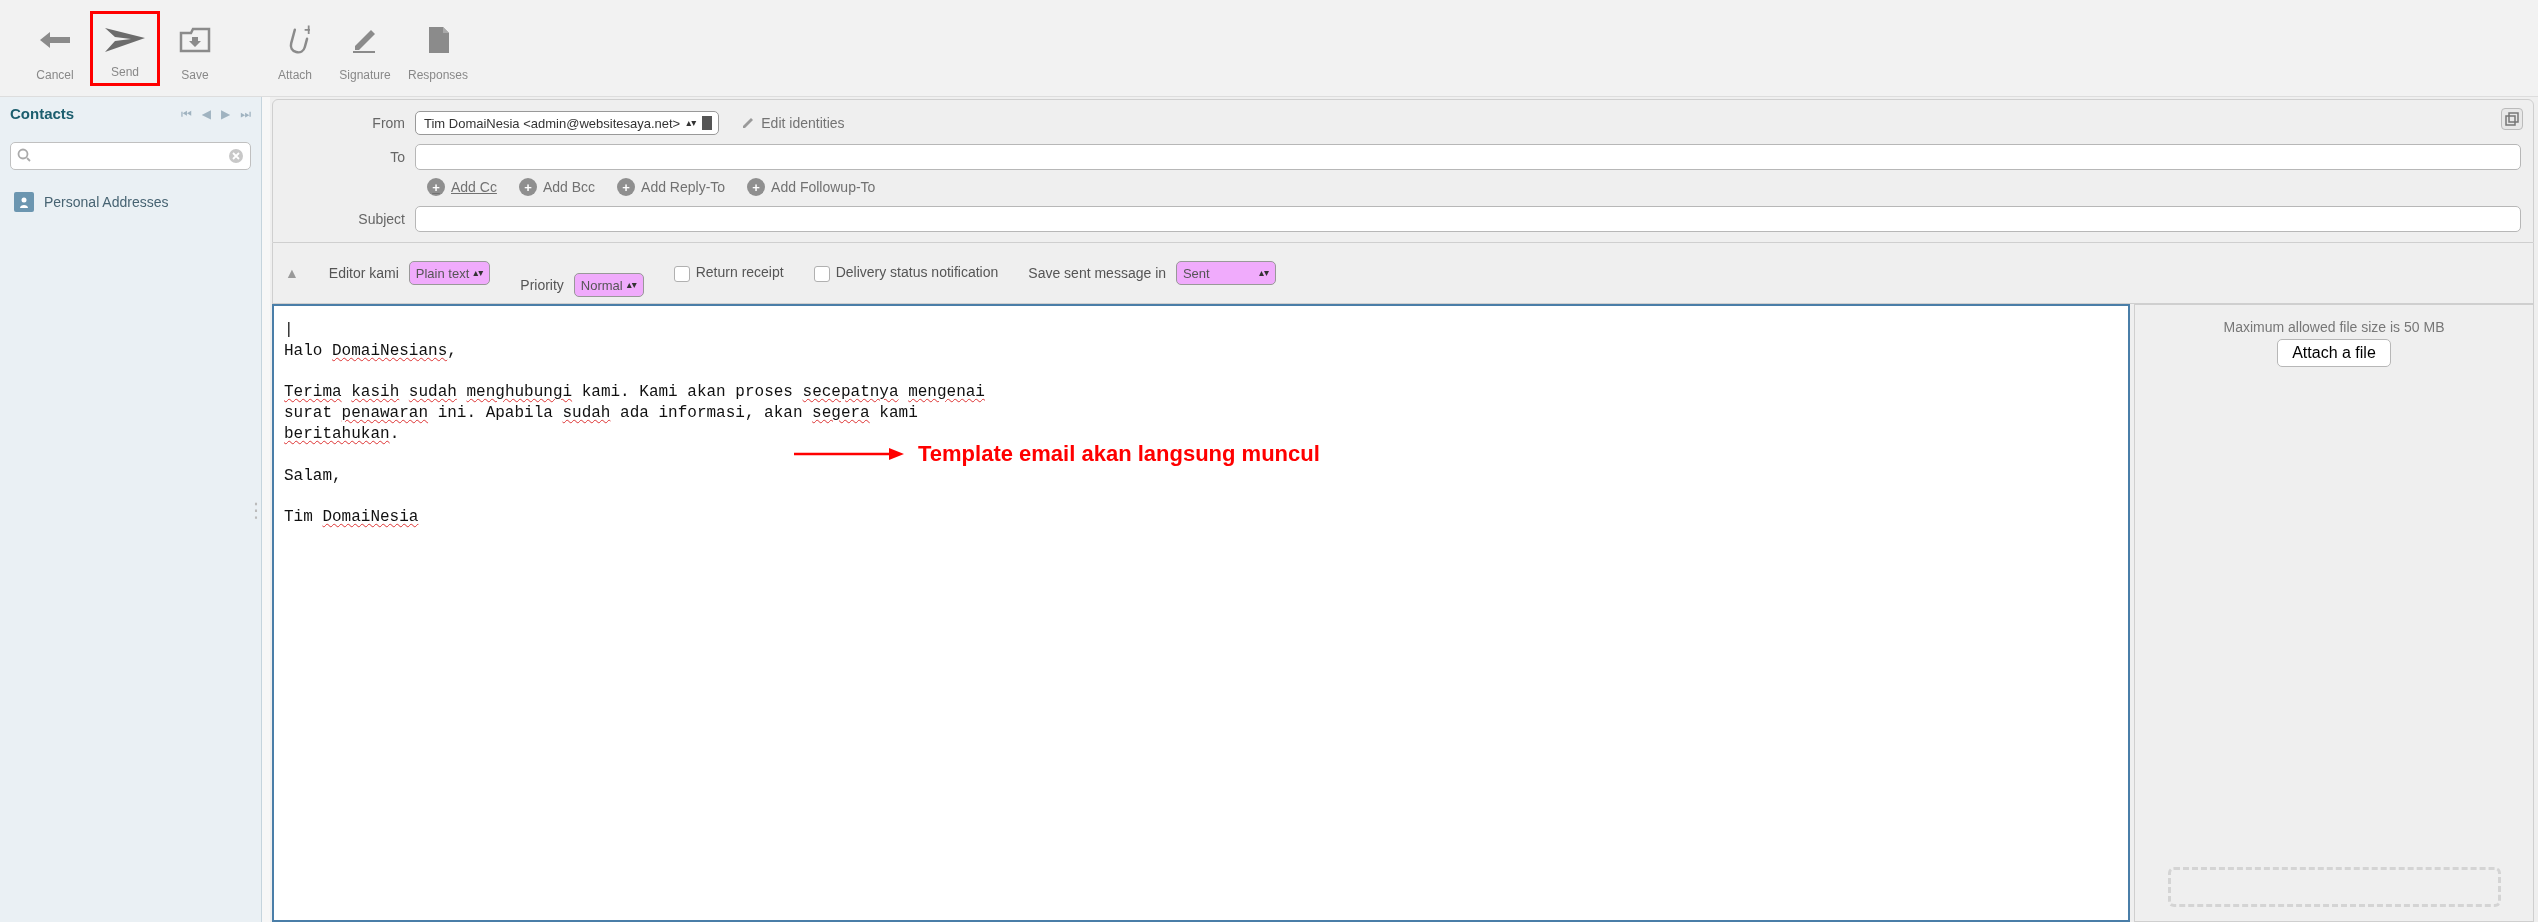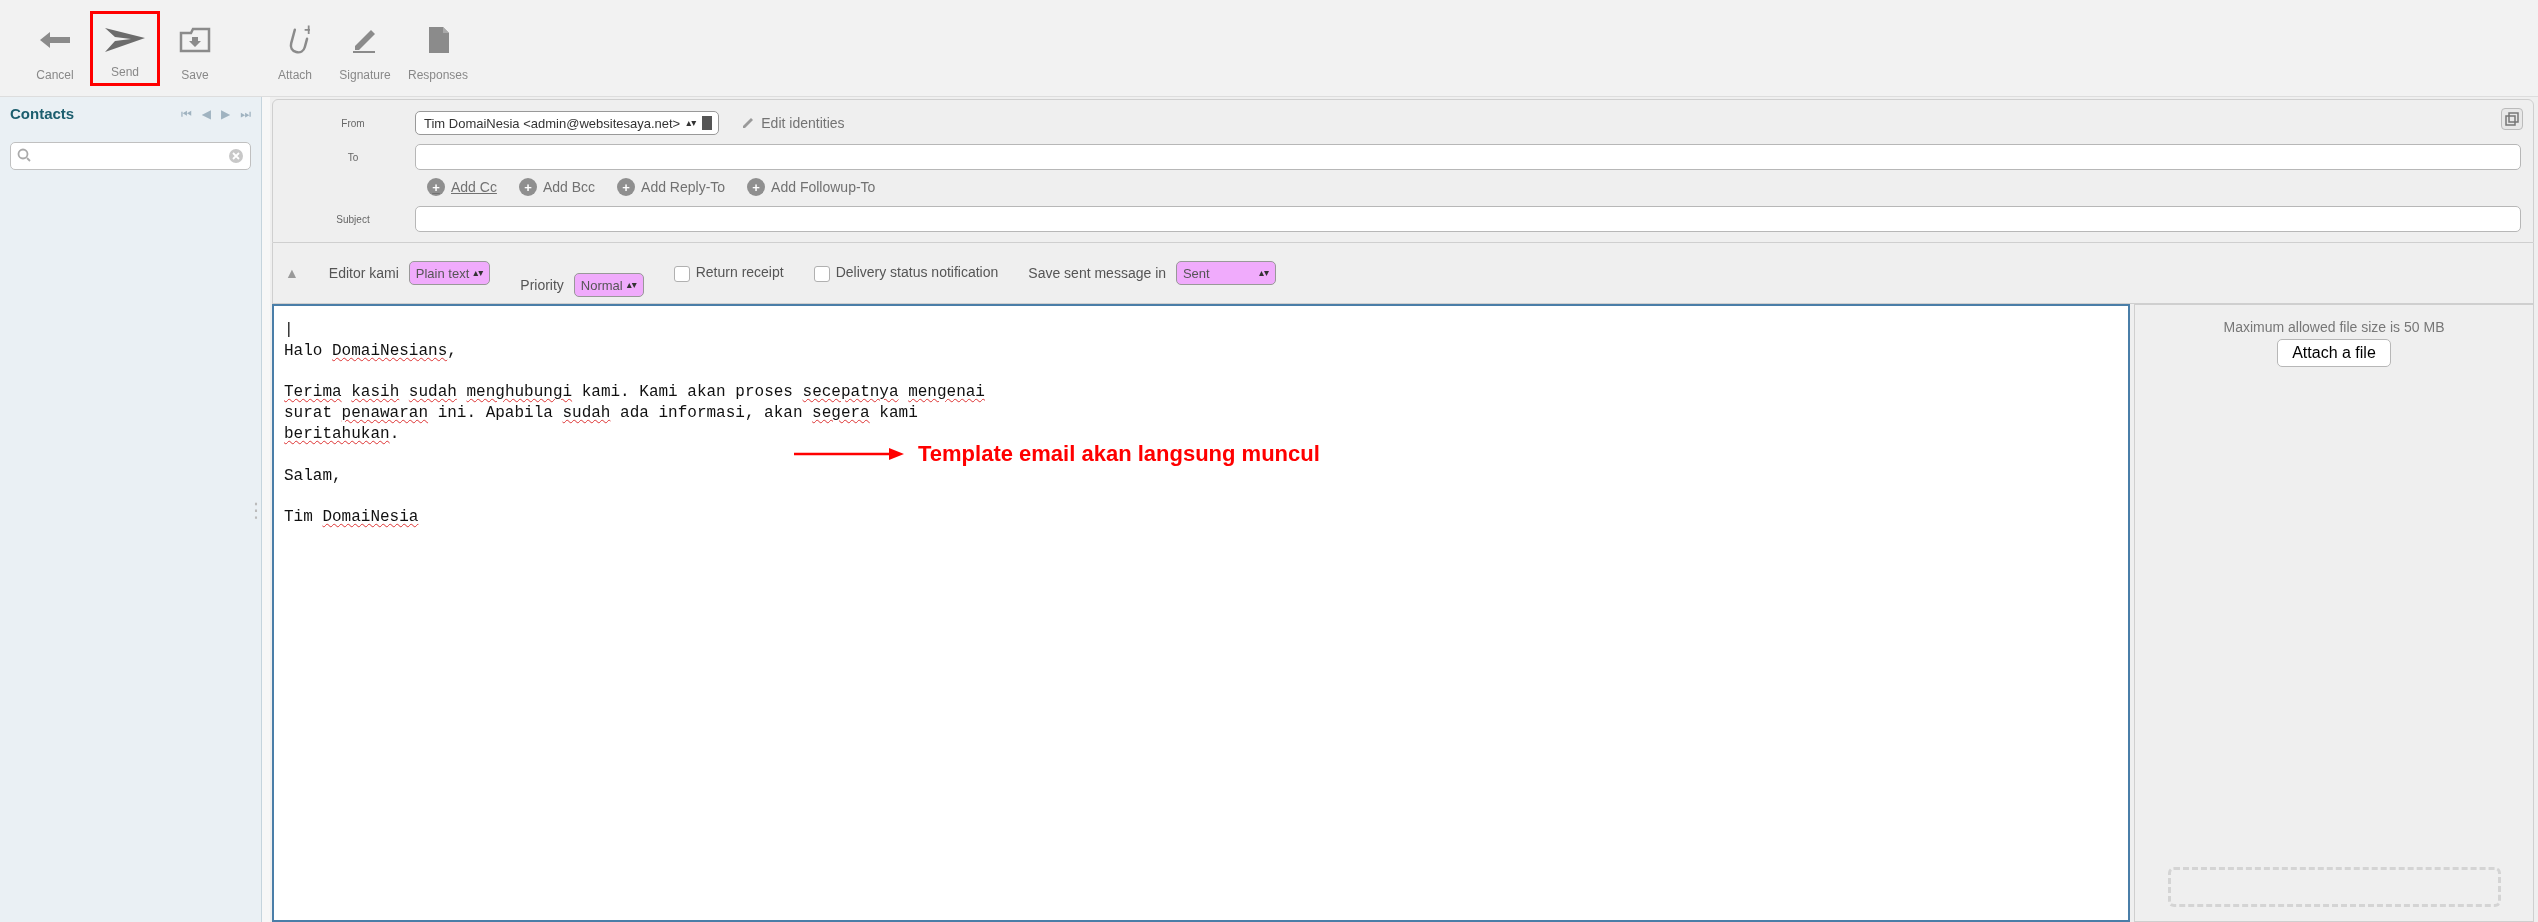--- a/index.html
+++ b/index.html
@@ -120,21 +120,21 @@
       border-radius:6px 6px 0 0;
       padding: 6px 12px 6px 12px;
       position:relative;
     }
     .hdr-row {
       display:flex; align-items:center;
       min-height:34px;
       gap:10px;
     }
     .hdr-label {
-      width:120px; text-align:center; color:#666; font-size:10px; padding-left:16px;
+      width:120px; text-align:right; color:#666; font-size:14px; padding-left:16px;
     }
     .from-select {
       background:#fff; border:1px solid #999; border-radius:5px;
       padding:2px 22px 2px 8px; font-size:13px; position:relative; display:inline-flex; align-items:center;
       height:24px;
     }
     .from-select::after {
       content:"";
       position:absolute; right:6px; top:4px; width:10px; height:14px;
       background: linear-gradient(#555,#555);
@@ -311,20 +311,29 @@
             <line x1="10" y1="10" x2="13" y2="13" stroke="#aaa" stroke-width="1.8"></line>
           </svg>
       </span>
       <input type="text" placeholder="" style="">
       <span class="c-icon">
         <svg width="16" height="16" viewBox="0 0 16 16">
             <circle cx="8" cy="8" r="7" fill="#c8c8c8"></circle>
             <path d="M5 5 L11 11 M11 5 L5 11" stroke="#fff" stroke-width="1.8"></path>
           </svg>
       </span>
+    </div>
+    <div class="addr-item">
+      <span class="ab-icon">
+        <svg width="12" height="12" viewBox="0 0 12 12">
+            <circle cx="6" cy="4" r="2.5" fill="#fff"></circle>
+            <path d="M2 12 C2 8 10 8 10 12 Z" fill="#fff"></path>
+          </svg>
+      </span>
+      <span>Personal Addresses</span>
     </div>
   </div>
 
   <div class="splitter">⋮⋮</div>
 
   <div class="compose">
     <div class="compose-header">
       <div class="popout">
         <svg width="14" height="14" viewBox="0 0 14 14">
             <rect x="1" y="4" width="9" height="9" fill="none" stroke="#777" stroke-width="1.5"></rect>

